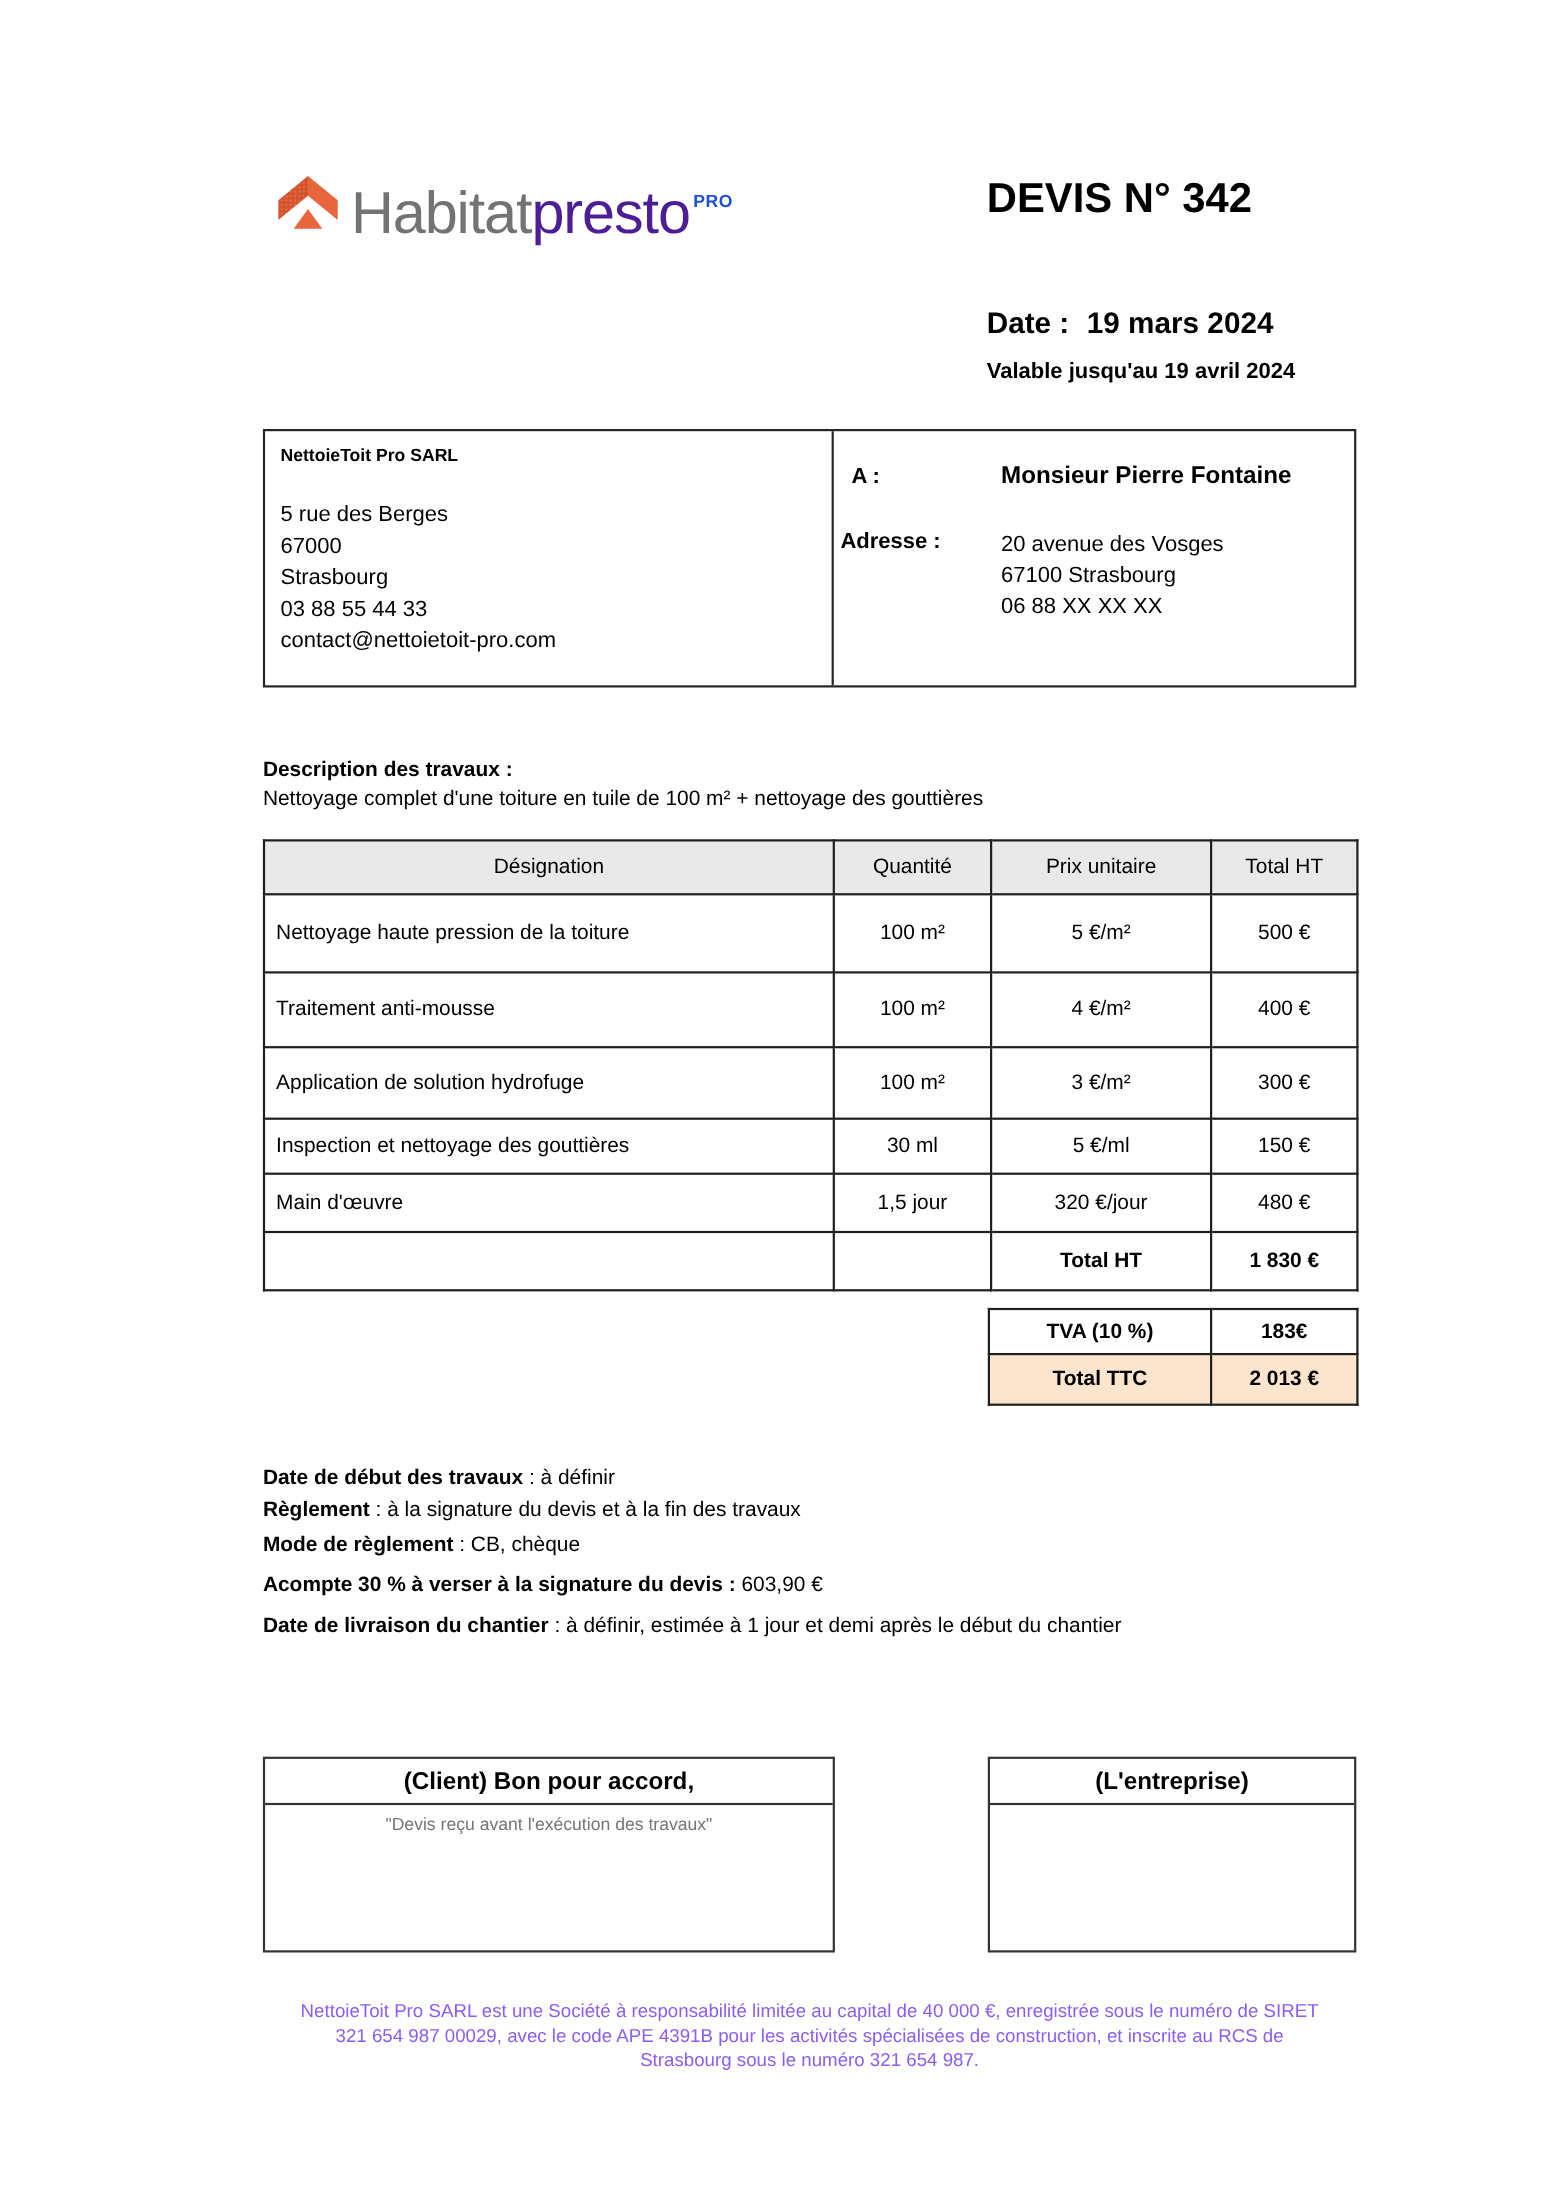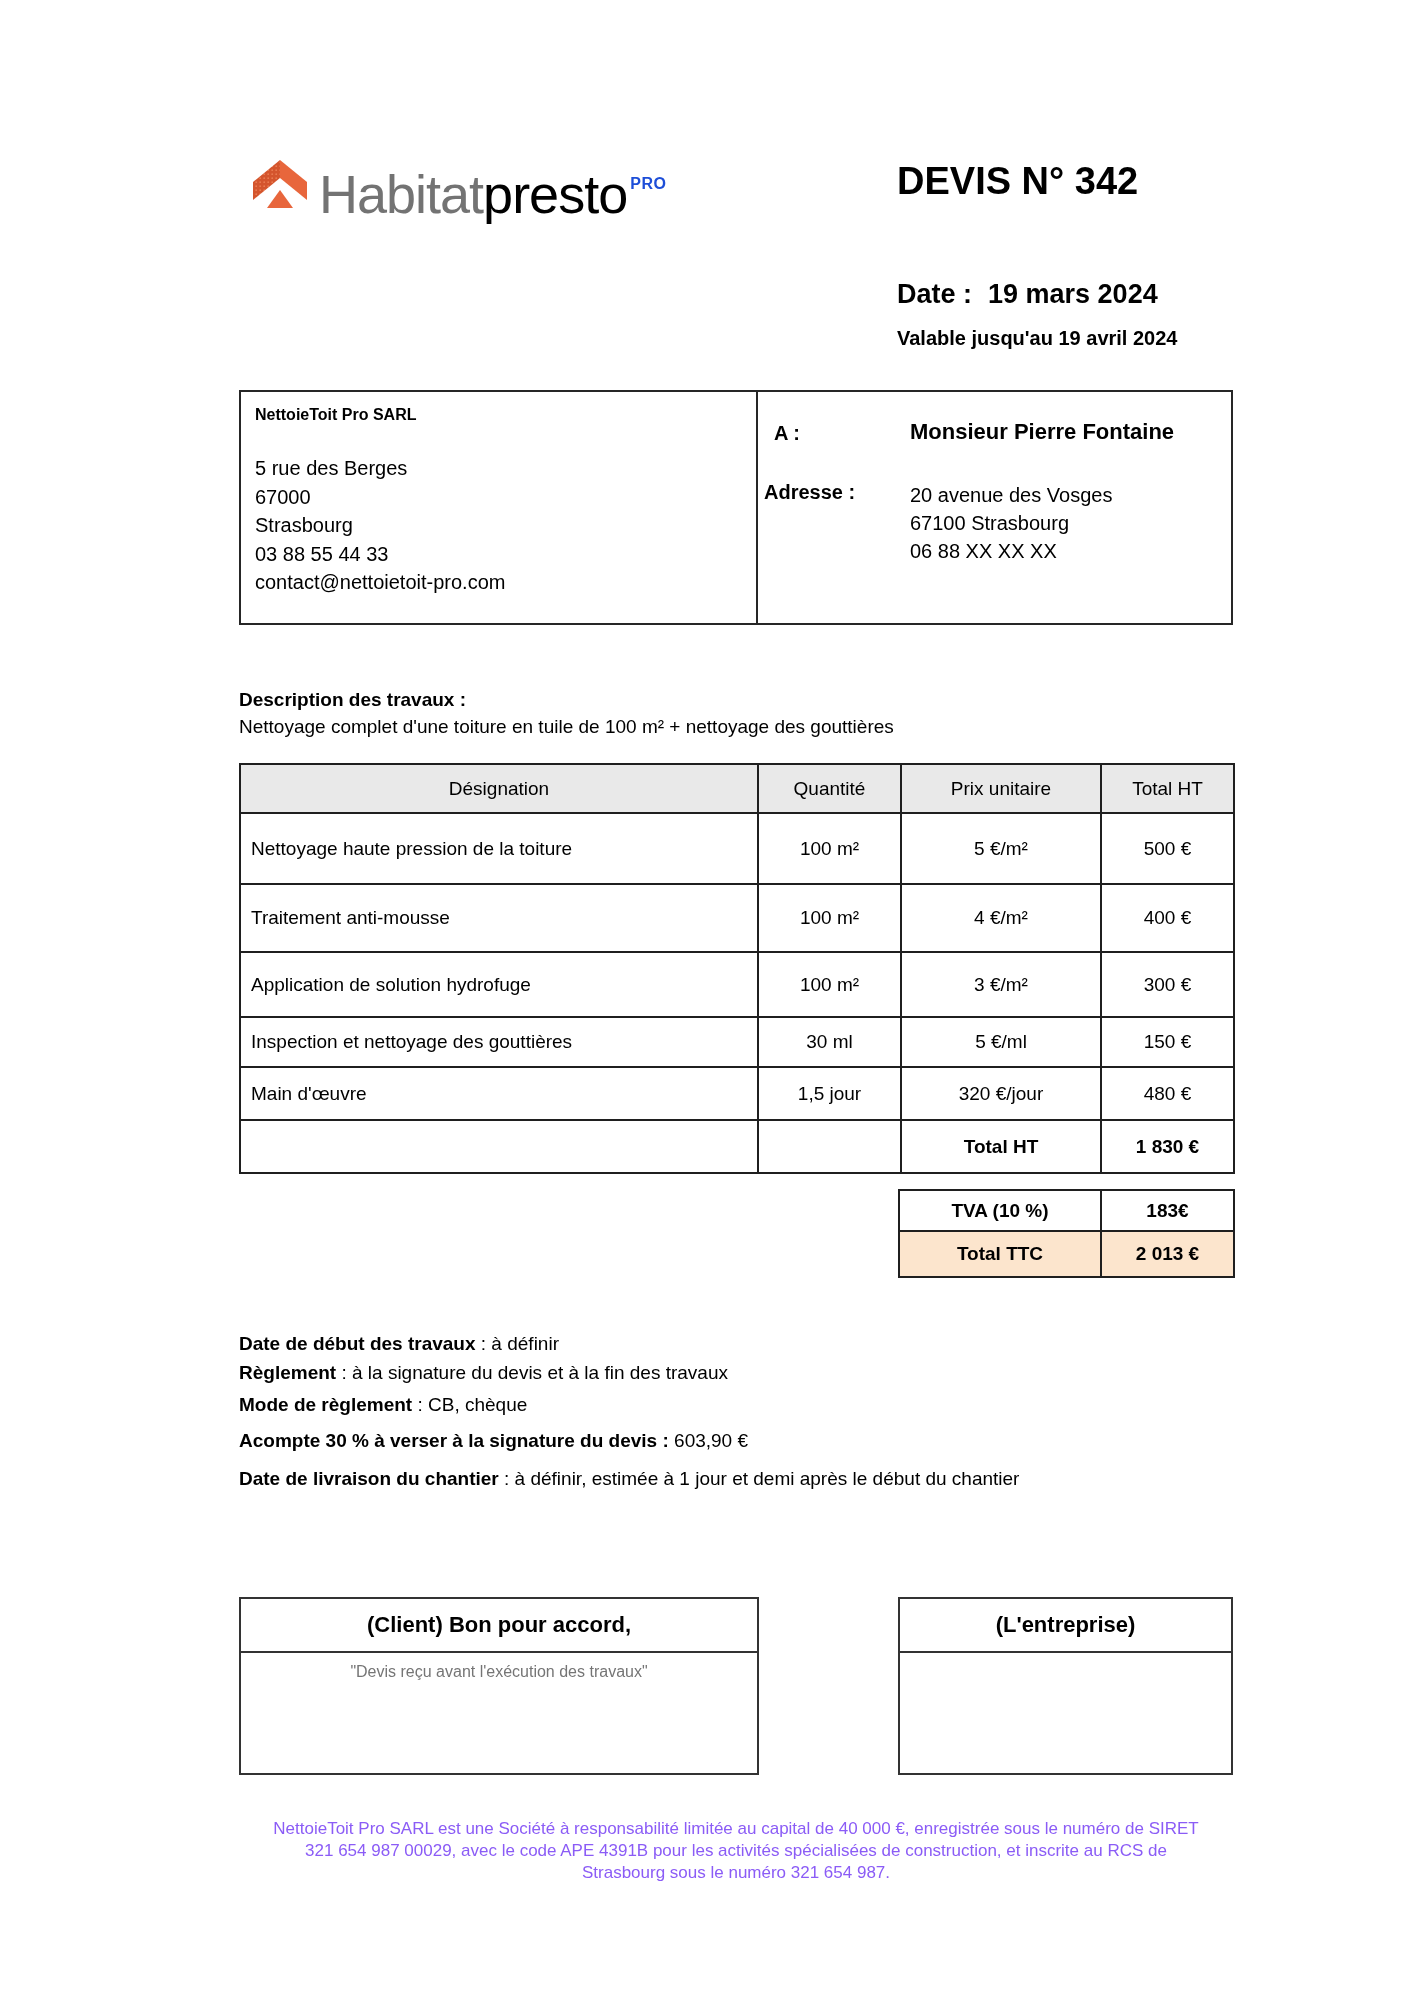--- a/index.html
+++ b/index.html
@@ -5,21 +5,21 @@
   * { margin:0; padding:0; box-sizing:border-box; }
   html,body { background:#ffffff; }
   body { font-family:"Liberation Sans", sans-serif; color:#000; }
   #page { position:relative; width:1413px; height:2000px; background:#fff; overflow:hidden; }
 
   
   .logo { position:absolute; left:251px; top:153px; display:flex; align-items:flex-start; }
   .logo svg { display:block; margin-top:4px; }
   .logo-text { margin-left:10px; font-size:54px; line-height:62px; letter-spacing:-1px; font-weight:400; white-space:nowrap; }
   .logo-habitat { color:#737373; }
-  .logo-presto  { color:#000000; }
+  .logo-presto  { color:#4c1d95; }
   .logo-pro { color:#1d4ed8; font-weight:bold; font-size:16px; letter-spacing:0.5px; vertical-align:24px; margin-left:3px; }
 
   
   .devis-title { position:absolute; left:897px; top:160px; font-size:38px; font-weight:bold; }
   .date-line { position:absolute; left:897px; top:279px; font-size:27px; font-weight:bold; display:flex; }
   .date-line .date-value { margin-left:16px; }
   .validity-line { position:absolute; left:897px; top:327px; font-size:20px; font-weight:bold; }
 
   
   .parties-box { position:absolute; left:239px; top:390px; width:994px; height:235px; border:2px solid #262626; }
@@ -65,21 +65,21 @@
   .term-0 { top:0; }
   .term-1 { top:29px; }
   .term-2 { top:61px; }
   .term-3 { top:97px; }
   .term-4 { top:135px; }
 
   
   .sig-box { position:absolute; top:1597px; height:178px; border:2px solid #333; background:#fff; }
   .sig-client { left:239px; width:520px; }
   .sig-company { left:898px; width:335px; }
-  .sig-header { height:54px; border-bottom:2px solid #333; display:flex; align-items:center; justify-content:center; font-size:22px; font-weight:bold; }
+  .sig-header { height:42px; border-bottom:2px solid #333; display:flex; align-items:center; justify-content:center; font-size:22px; font-weight:bold; }
   .sig-note { margin-top:10px; text-align:center; font-size:16px; color:#757575; }
 
   
   .footer { position:absolute; left:239px; top:1818px; width:994px; text-align:center; font-size:17px; line-height:22px; color:#8b5cf6; }
 </style>
 </head>
 <body>
 
 <div id="page">
 

